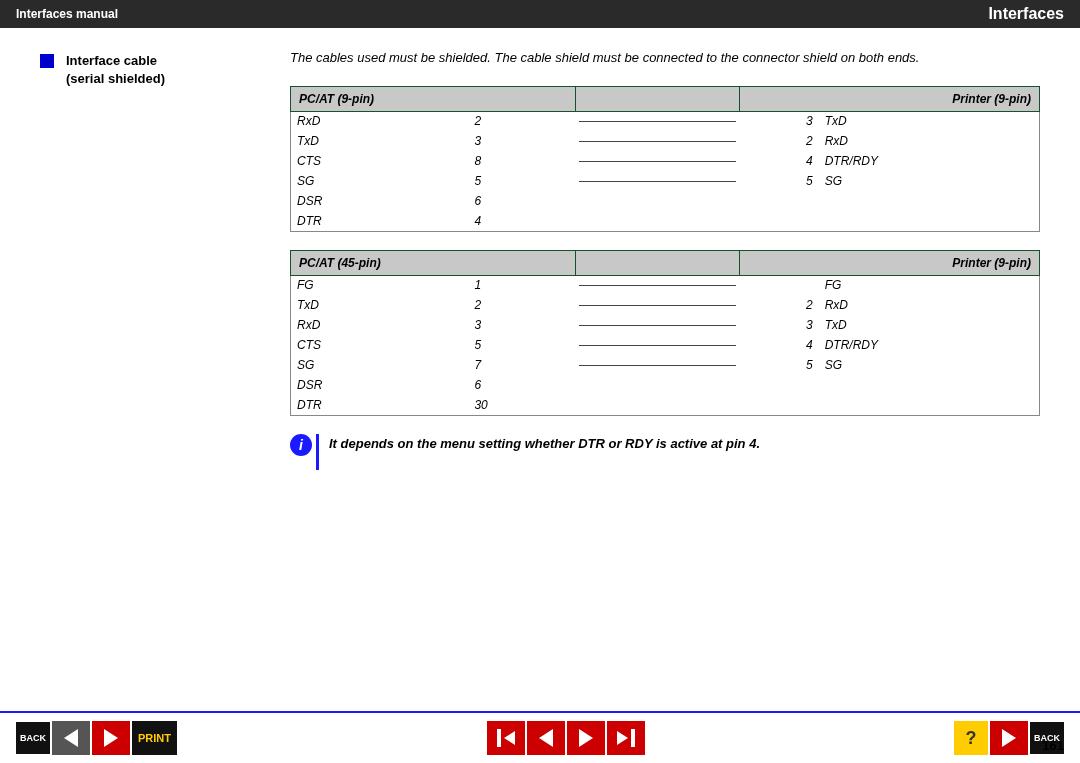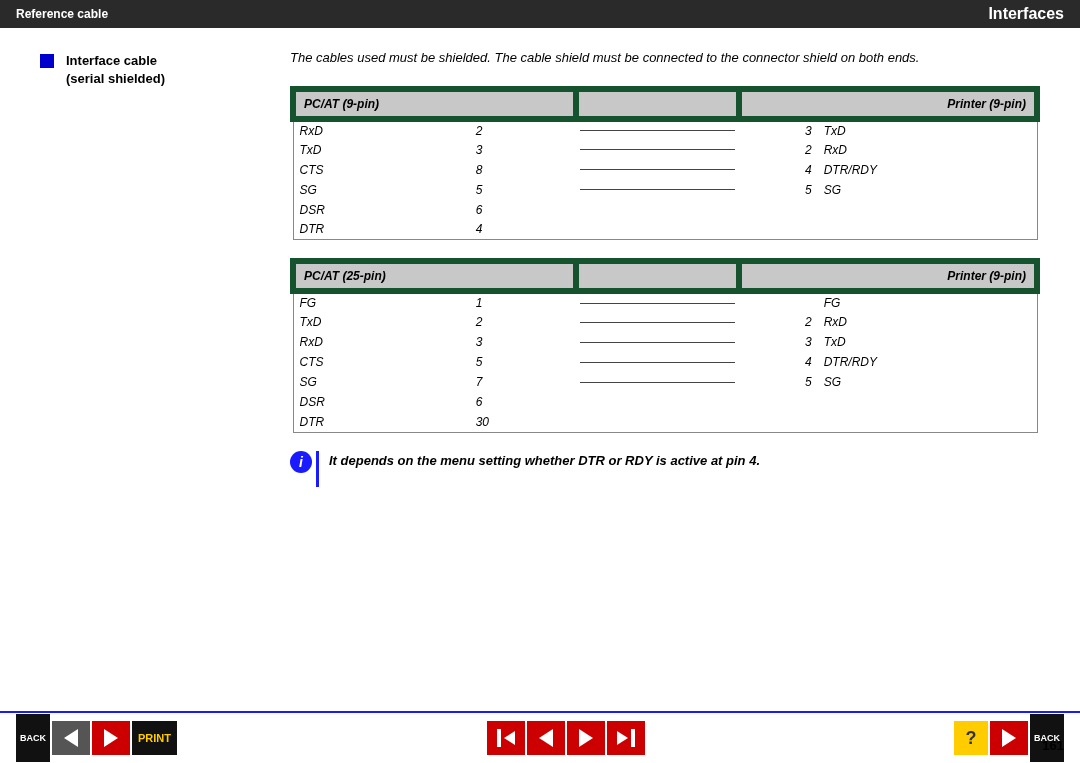--- a/index.html
+++ b/index.html
@@ -168,21 +168,21 @@
       display: flex;
       align-items: center;
       justify-content: center;
     }
     .nav-btn-label {
       background: #111;
       color: #fff;
       font-size: 9px;
       font-weight: bold;
       padding: 2px 4px;
-      height: 48px;
+      height: 32px;
       display: flex;
       align-items: center;
     }
     .print-label {
       background: #111;
       color: #ffcc00;
       font-size: 11px;
       font-weight: bold;
       padding: 2px 6px;
       height: 34px;
@@ -254,36 +254,36 @@
     .diagram-table {
       width: 100%;
       border-collapse: collapse;
       margin-bottom: 18px;
       font-size: 12px;
     }
     .diagram-header {
       background: #c8c8c8;
       font-weight: bold;
       padding: 5px 8px;
-      border: 6px solid #14532d;
+      border: 1px solid #14532d;
     }
     .diagram-header-right {
       text-align: right;
     }
     .diagram-row td {
       padding: 2px 6px;
       height: 20px;
       vertical-align: middle;
     }
   </style>
 </head>
 <body>
 
 <div class="header-bar">
-  <span class="header-left">Reference cable</span>
+  <span class="header-left">Interfaces manual</span>
   <span class="header-right">Interfaces</span>
 </div>
 
 <div class="main-content">
 
   <div class="left-section">
     <div class="section-heading">
       <div class="blue-square"></div>
       <div class="heading-text">
         <div>Interface cable</div>
@@ -353,21 +353,21 @@
             <td style="padding: 0px 4px;"></td>
             <td style="width: 25px; text-align: right;"></td>
             <td style="width: 70px;"></td>
           </tr>
         </tbody>
     </table>
 
     <table class="diagram-table" style="border: 1px solid #888;">
       <thead>
         <tr>
-          <td colspan="2" class="diagram-header" style="width:38%">PC/AT (25-pin)</td>
+          <td colspan="2" class="diagram-header" style="width:38%">PC/AT (45-pin)</td>
           <td class="diagram-header" style="width:22%"></td>
           <td colspan="2" class="diagram-header diagram-header-right" style="width:40%">Printer (9-pin)</td>
         </tr>
       </thead>
       <tbody id="tbody-25pin">
       <tr class="diagram-row">
             <td style="width: 50px;">FG</td>
             <td style="width: 30px;">1</td>
             <td style="padding: 0px 4px;">
               <div style="height: 1px; background: rgb(68, 68, 68); width: 100%;"></div>

